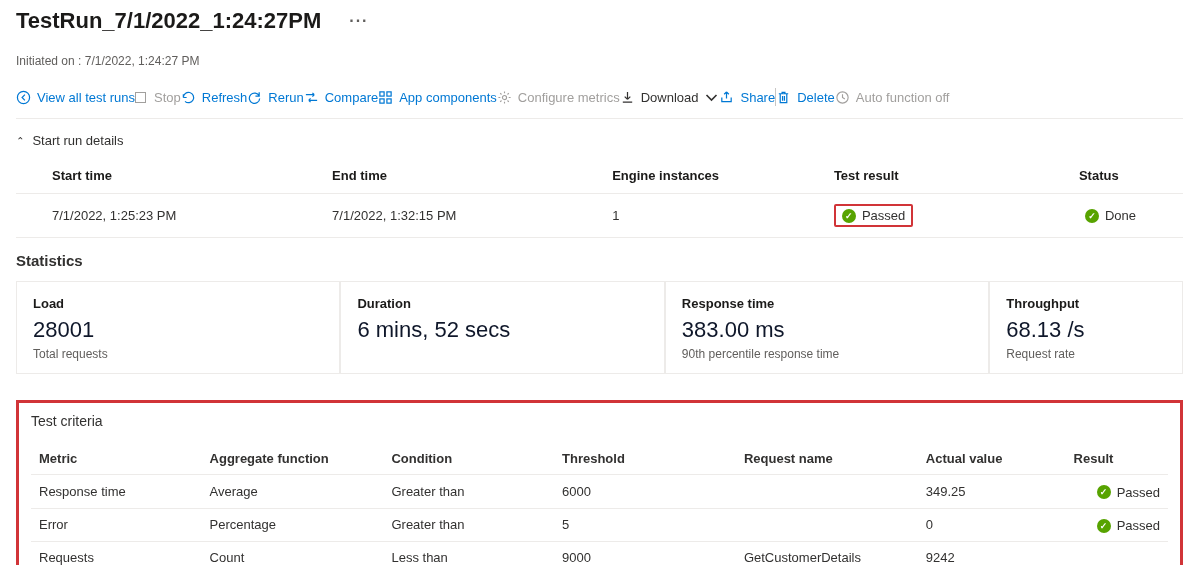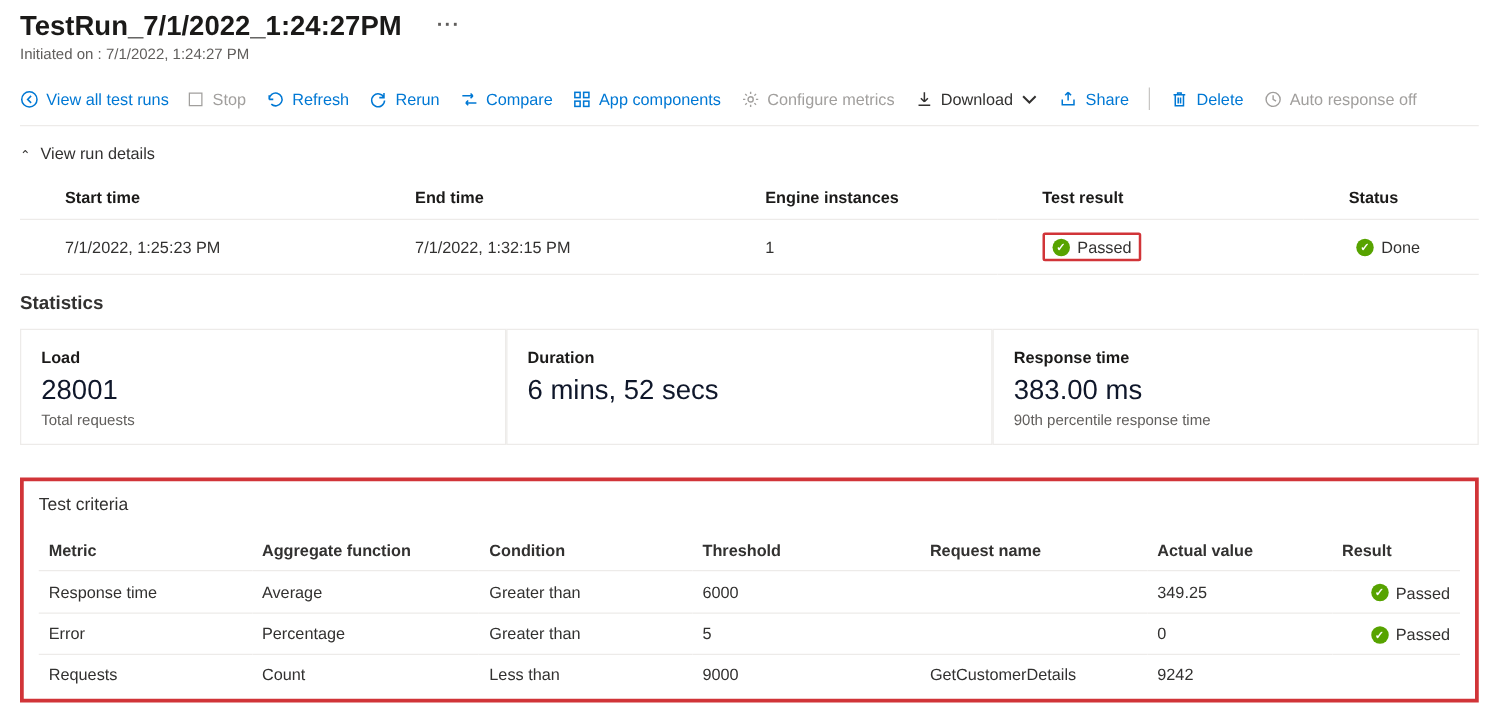--- a/index.html
+++ b/index.html
@@ -1,23 +1,23 @@
 <!DOCTYPE html>
 <html><head>
 <meta charset="utf-8">
 <style>
   * { box-sizing: border-box; }
   html, body { margin: 0; padding: 0; font-family: "Segoe UI", -apple-system, BlinkMacSystemFont, sans-serif; background: #fff; color: #323130; width: 1199px; }
   body { padding: 8px 16px 20px 16px; }
 
   .header-title { font-size: 22px; font-weight: 600; color: #1b1a19; display: flex; align-items: center; gap: 28px; }
-  .header-subtitle { font-size: 12px; color: #605e5c; margin-top: 2px; }
+  .header-subtitle { font-size: 12px; color: #605e5c; margin-top: 20px; }
   .more-icon { font-size: 16px; color: #605e5c; letter-spacing: 1px; }
 
-  .toolbar { display: flex; align-items: center; gap: 16px; padding: 10px 0 12px 0; border-bottom: 1px solid #edebe9; margin-top: 10px; font-size: 13px; }
+  .toolbar { display: flex; align-items: center; padding: 10px 0 12px 0; border-bottom: 1px solid #edebe9; margin-top: 10px; font-size: 13px; }
   .toolbar-btn { display: inline-flex; align-items: center; gap: 6px; color: #323130; cursor: pointer; }
   .toolbar-btn.disabled { color: #a19f9d; cursor: default; }
   .toolbar-btn svg { width: 15px; height: 15px; }
   .toolbar-btn.disabled svg { color: #a19f9d; }
   .toolbar-sep { width: 1px; height: 18px; background: #c8c6c4; }
   .stop-box { width: 11px; height: 11px; border: 1px solid #a19f9d; margin-right: 2px; }
 
   .section-toggle { display: flex; align-items: center; gap: 8px; font-size: 13px; margin: 14px 0 10px 0; cursor: pointer; }
   .details-table { width: 100%; font-size: 13px; border-collapse: collapse; }
   .details-table th { text-align: left; font-weight: 600; padding: 10px 12px 10px 36px; color: #1b1a19; }
@@ -121,27 +121,27 @@
     <svg viewBox="0 0 16 16" fill="none" stroke="currentColor" stroke-width="1.3">
         <path d="M3 4h10M6.5 4V2.5h3V4M4.5 4v9.5h7V4M7 6.5v5M9 6.5v5"></path>
       </svg>
     <span>Delete</span>
   </span>
   <span class="toolbar-btn disabled">
     <svg viewBox="0 0 16 16" fill="none" stroke="currentColor" stroke-width="1.2">
         <circle cx="8" cy="8" r="6"></circle>
         <path d="M8 4.5V8l2.5 1.5"></path>
       </svg>
-    <span>Auto response off</span>
+    <span>Auto function off</span>
   </span>
 </div>
 
 <div class="section-toggle">
   <span class="chev">⌄</span>
-  <span>View run details</span>
+  <span>Start run details</span>
 </div>
 <table class="details-table">
   <thead>
     <tr>
       <th style="width:24%">Start time</th>
       <th style="width:24%">End time</th>
       <th style="width:19%">Engine instances</th>
       <th style="width:21%">Test result</th>
       <th>Status</th>
     </tr>
@@ -176,20 +176,25 @@
   </div>
   <div class="stat-card">
     <div class="stat-label">Duration</div>
     <div class="stat-value">6 mins, 52 secs</div>
     <div class="stat-sub"></div>
   </div>
   <div class="stat-card">
     <div class="stat-label">Response time</div>
     <div class="stat-value">383.00 ms</div>
     <div class="stat-sub">90th percentile response time</div>
+  </div>
+  <div class="stat-card" style="flex:0.55">
+    <div class="stat-label">Throughput</div>
+    <div class="stat-value">68.13 /s</div>
+    <div class="stat-sub">Request rate</div>
   </div>
 </div>
 
 <div class="criteria-box">
   <div class="criteria-title">Test criteria</div>
   <table class="criteria-table">
     <thead>
       <tr>
         <th style="width:15%">Metric</th>
         <th style="width:16%">Aggregate function</th>

